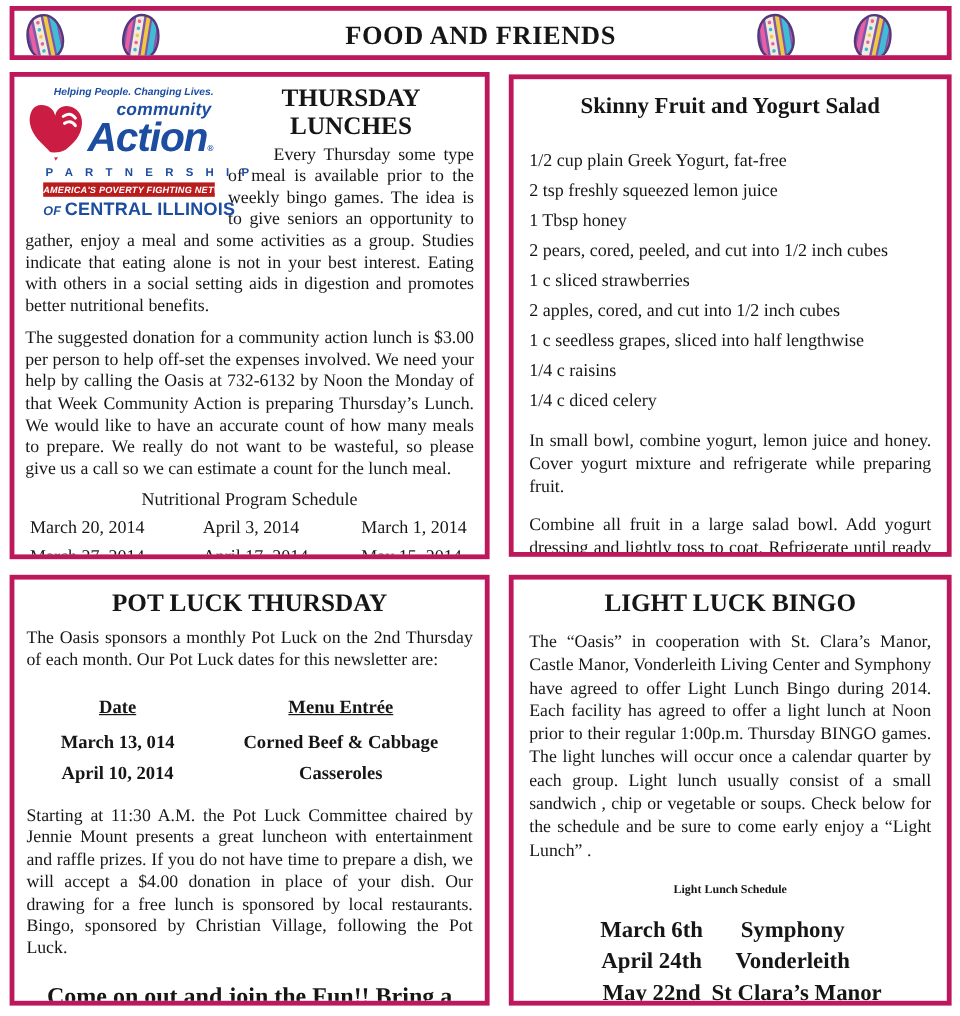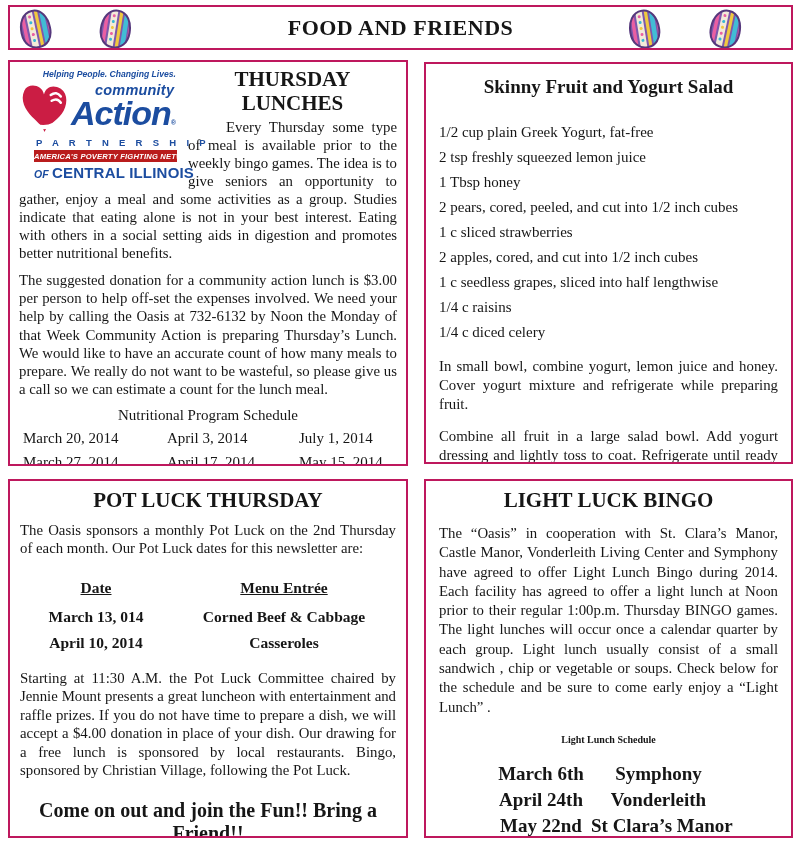--- a/index.html
+++ b/index.html
@@ -2,21 +2,21 @@
 <html><head>
 <meta charset="utf-8">
 <style>
   * { box-sizing: border-box; margin: 0; padding: 0; }
   html, body { background: #ffffff; }
   body {
     width: 800px; height: 847px; position: relative;
     font-family: "Liberation Serif", serif; color: #161616;
   }
   .box {
-    position: absolute; border: 2px solid #be185d; background: #fff;
+    position: absolute; border: 4px solid #be185d; background: #fff;
     overflow: hidden;
   }
   
   #header-box { left: 8px; top: 5px; width: 785px; height: 45px; }
   #page-title {
     text-align: center; font-weight: bold; font-size: 22px;
     line-height: 41px; letter-spacing: .5px;
   }
   .egg { position: absolute; width: 35px; height: 40px; top: 2px; }
   #egg-1 { left: 8px;  transform: rotate(-12deg); }
@@ -174,21 +174,21 @@
   </div>
 
   <div class="section-title">THURSDAY LUNCHES</div>
   <p class="para indent" id="tl-p1">Every Thursday some type of meal is available prior to the weekly bingo games. The idea is to give seniors an opportunity to gather, enjoy a meal and some activities as a group. Studies indicate that eating alone is not in your best interest. Eating with others in a social setting aids in digestion and promotes better nutritional benefits.</p>
   <p class="para" id="tl-p2">The suggested donation for a community action lunch is $3.00 per person to help off-set the expenses involved. We need your help by calling the Oasis at 732-6132 by Noon the Monday of that Week Community Action is preparing Thursday’s Lunch.  We would like to have an accurate count of how many meals to prepare. We really do not want to be wasteful, so please give us a call so we can estimate a count for the lunch meal.</p>
 
   <div class="center-subhead">Nutritional Program Schedule</div>
   <div class="nps-grid">
     <div>March 20, 2014</div>
     <div>April 3, 2014</div>
-    <div>July 1, 2014</div>
+    <div>March 1, 2014</div>
     <div>March 27, 2014</div>
     <div>April 17, 2014</div>
     <div>May 15, 2014</div>
 
   </div>
 </div>
 
 <div class="box" id="tr-box">
   <div class="section-title">Skinny Fruit and Yogurt Salad</div>
   <div class="ingredients">

